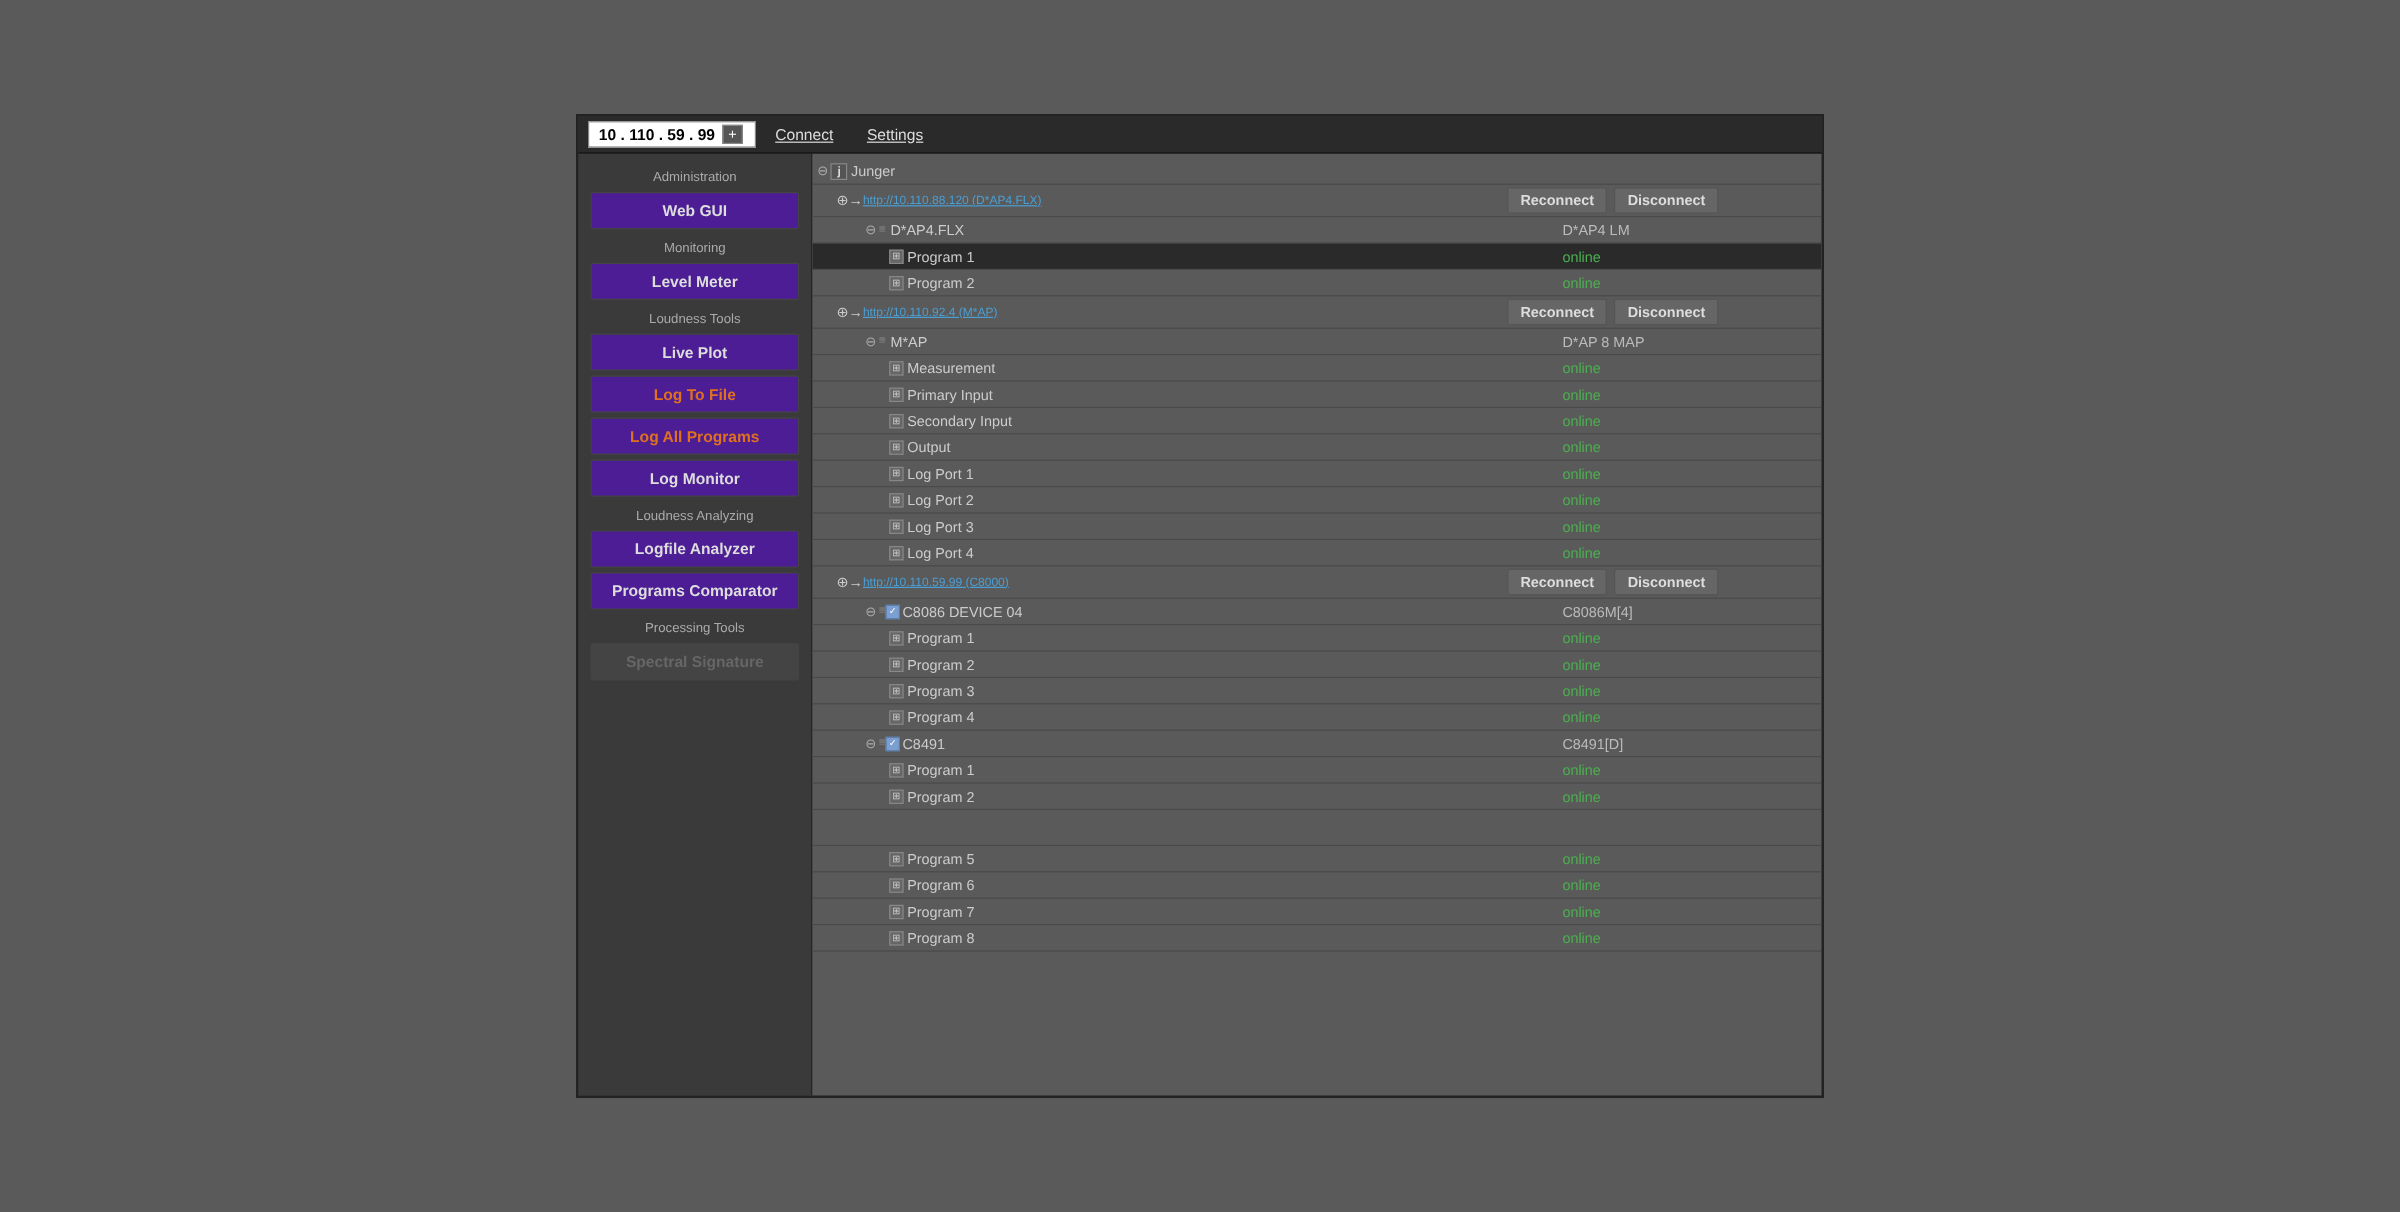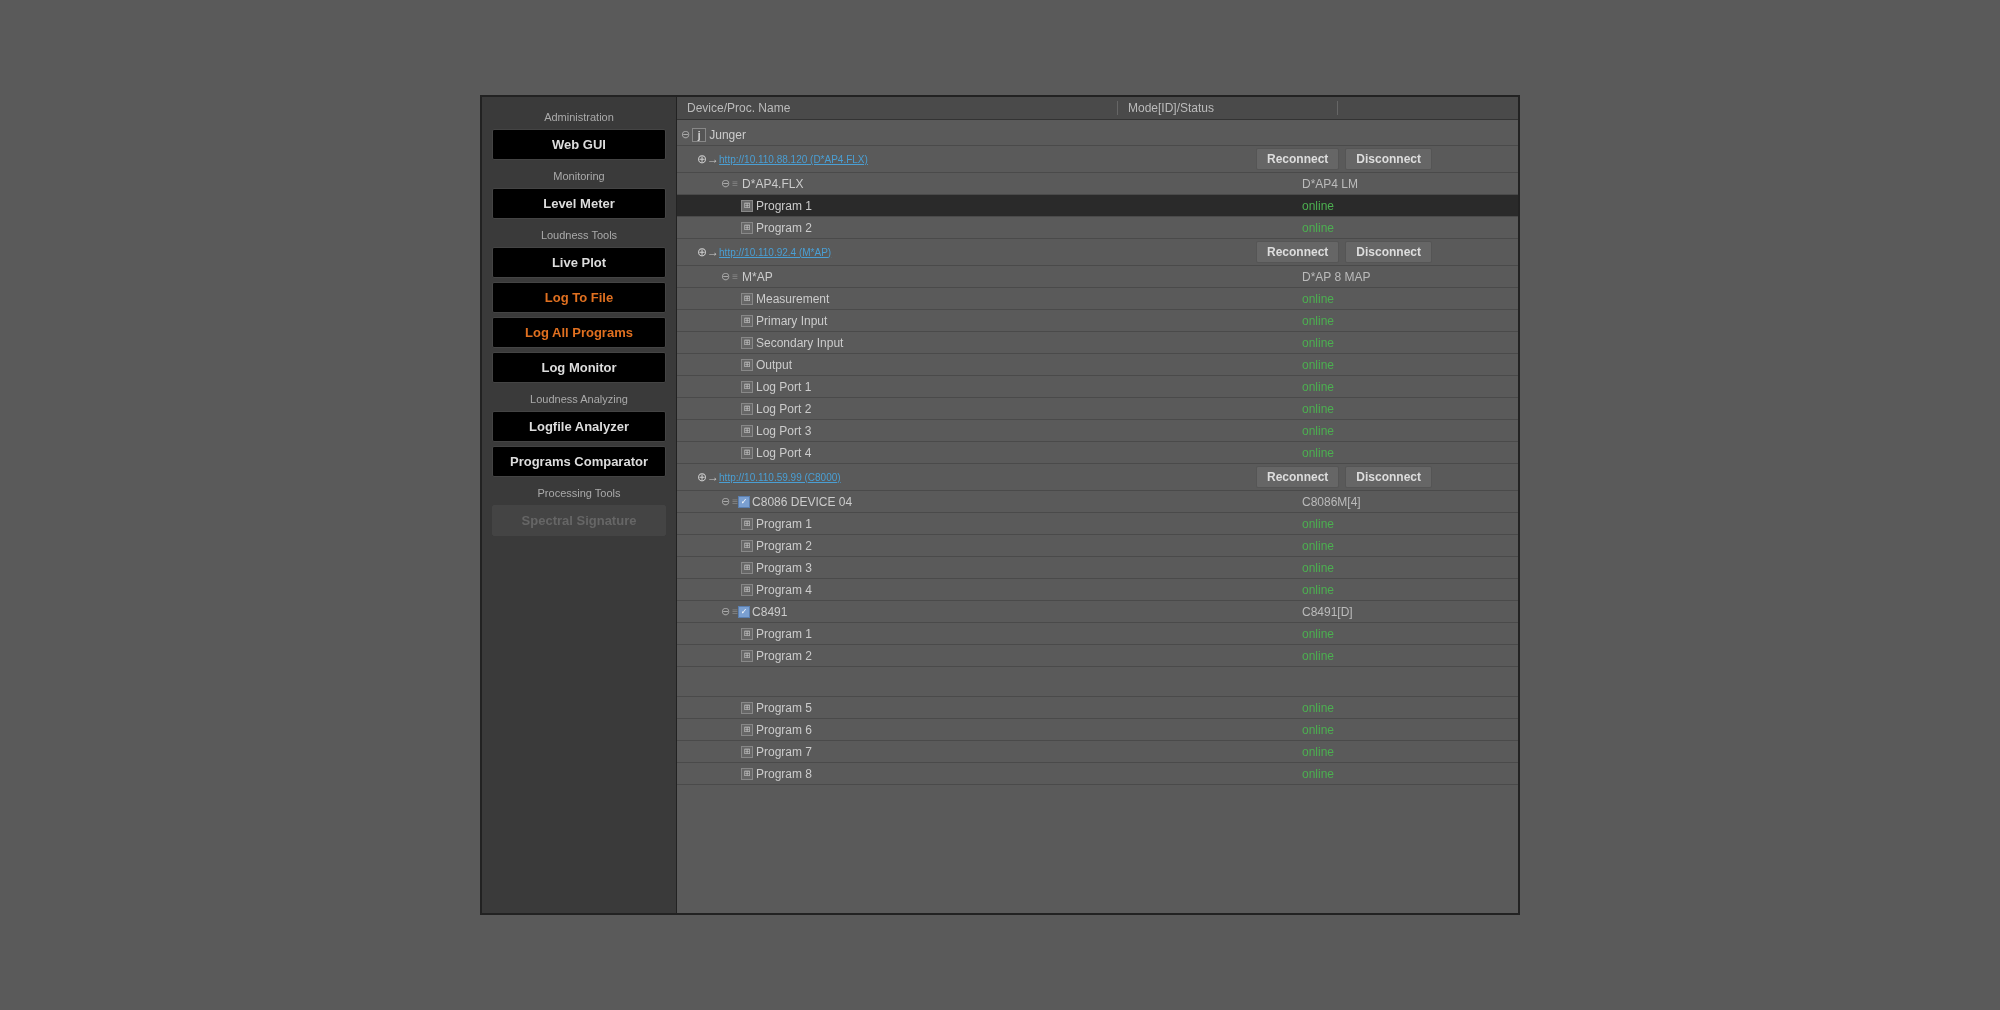--- a/index.html
+++ b/index.html
@@ -78,21 +78,21 @@
       border-right: 1px solid #222;
     }
     .sidebar-category {
       color: #aaa;
       font-size: 11px;
       text-align: center;
       margin-top: 6px;
       margin-bottom: 2px;
     }
     .sidebar-btn {
-      background: #000000;
+      background: #4c1d95;
       color: #ddd;
       border: 1px solid #444;
       border-radius: 2px;
       padding: 7px 4px;
       text-align: center;
       cursor: pointer;
       font-size: 13px;
       font-weight: bold;
       width: 100%;
     }
@@ -235,20 +235,30 @@
       font-size: 11px;
       cursor: pointer;
       margin-right: 2px;
     }
   </style>
 </head>
 <body>
 
 <div class="app-window">
 
+  <div class="title-bar">
+    <div class="ip-box">
+      <span>10 . 110 . 59 . 99</span>
+      <button class="ip-btn">+</button>
+    </div>
+    <div class="menu-bar">
+      <span class="menu-item">Connect</span>
+      <span class="menu-item">Settings</span>
+    </div>
+  </div>
 
   <div class="main-body">
 
     <div class="sidebar">
       <div class="sidebar-category">Administration</div>
       <button class="sidebar-btn">Web GUI</button>
 
       <div class="sidebar-category">Monitoring</div>
       <button class="sidebar-btn">Level Meter</button>
 
@@ -261,25 +271,20 @@
       <div class="sidebar-category">Loudness Analyzing</div>
       <button class="sidebar-btn">Logfile Analyzer</button>
       <button class="sidebar-btn">Programs Comparator</button>
 
       <div class="sidebar-category">Processing Tools</div>
       <button class="sidebar-btn disabled">Spectral Signature</button>
     </div>
 
     <div class="content-area">
 
-      <div class="table-header">
-        <div class="th-device">Device/Proc. Name</div>
-        <div class="th-mode">Mode[ID]/Status</div>
-        <div class="th-extra"></div>
-      </div>
 
       <div class="tree-area">
 
         <div class="tree-row">
           <div class="tree-cell-device">
             <span class="collapse-btn">⊖</span>
             <span class="tree-icon icon-j">j</span>
             <span>Junger</span>
           </div>
         </div>

